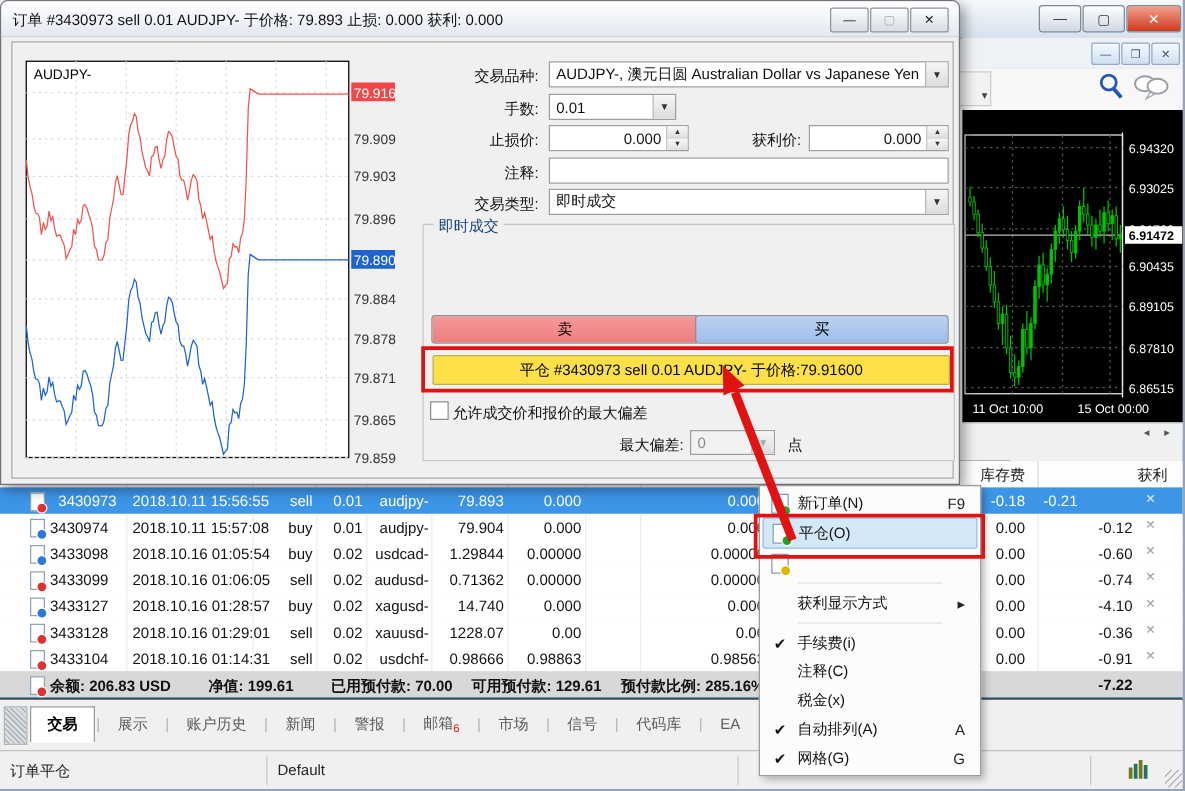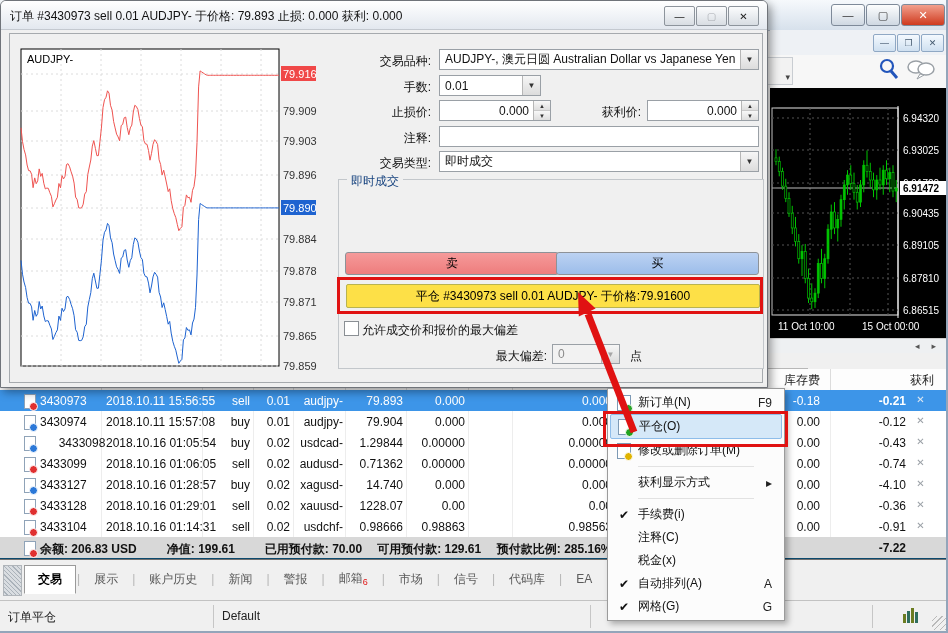--- a/index.html
+++ b/index.html
@@ -266,30 +266,30 @@
         <div class="colline" style="left: 622px; background: rgb(220, 220, 220);"></div>
         <div class="colline" style="left: 830px; background: rgb(220, 220, 220);"></div>
         <div class="hcell" style="left: 774px; width: 46px; text-align: right;">库存费</div>
         <div class="hcell" style="left: 894px; width: 40px; text-align: right;">获利</div>
       </div>
     <div id="tbody">
         <div class="trow sel" style="top: 21px;">
           <div class="doc-ico">
             <i style="background: rgb(224, 48, 48);"></i>
           </div>
-          <div class="cell" style="left: 40px; width: 60px;">3430973</div>
+          <div class="cell" style="left: 40px; width: 60px; text-align: center;">3430973</div>
           <div class="cell" style="left: 106px; width: 120px;">2018.10.11 15:56:55</div>
           <div class="cell r" style="left: 206px; width: 44px;">sell</div>
           <div class="cell r" style="left: 256px; width: 34px;">0.01</div>
           <div class="cell r" style="left: 291px; width: 52px;">audjpy-</div>
           <div class="cell r" style="left: 347px; width: 56px;">79.893</div>
           <div class="cell r" style="left: 409px; width: 56px;">0.000</div>
           <div class="cell r" style="left: 554px; width: 58px;">0.000</div>
           <div class="cell r" style="left: 776px; width: 44px;">-0.18</div>
-          <div class="cell r" style="left: 860px; width: 46px; font-weight: bold;">-0.21</div>
+          <div class="cell r" style="left: 816px; width: 46px;">-0.21</div>
           <div class="rowx" style="color: rgb(223, 232, 242);">✕</div>
         </div>
         <div class="trow" style="top: 42px;">
           <div class="colline" style="left: 101px;"></div>
           <div class="colline" style="left: 202px;"></div>
           <div class="colline" style="left: 253px;"></div>
           <div class="colline" style="left: 293px;"></div>
           <div class="colline" style="left: 345px;"></div>
           <div class="colline" style="left: 406px;"></div>
           <div class="colline" style="left: 468px;"></div>
@@ -318,30 +318,30 @@
           <div class="colline" style="left: 293px;"></div>
           <div class="colline" style="left: 345px;"></div>
           <div class="colline" style="left: 406px;"></div>
           <div class="colline" style="left: 468px;"></div>
           <div class="colline" style="left: 512px;"></div>
           <div class="colline" style="left: 622px;"></div>
           <div class="colline" style="left: 830px;"></div>
           <div class="doc-ico">
             <i style="background: rgb(43, 120, 216);"></i>
           </div>
-          <div class="cell" style="left: 52px; width: 60px; text-align: center;">3433098</div>
+          <div class="cell" style="left: 40px; width: 60px;">3433098</div>
           <div class="cell" style="left: 106px; width: 120px;">2018.10.16 01:05:54</div>
           <div class="cell r" style="left: 206px; width: 44px;">buy</div>
           <div class="cell r" style="left: 256px; width: 34px;">0.02</div>
           <div class="cell r" style="left: 291px; width: 52px;">usdcad-</div>
           <div class="cell r" style="left: 347px; width: 56px;">1.29844</div>
           <div class="cell r" style="left: 409px; width: 56px;">0.00000</div>
           <div class="cell r" style="left: 554px; width: 58px;">0.00000</div>
           <div class="cell r" style="left: 776px; width: 44px;">0.00</div>
-          <div class="cell r" style="left: 860px; width: 46px;">-0.43</div>
+          <div class="cell r" style="left: 860px; width: 46px;">-0.60</div>
           <div class="rowx">✕</div>
         </div>
         <div class="trow" style="top: 84px;">
           <div class="colline" style="left: 101px;"></div>
           <div class="colline" style="left: 202px;"></div>
           <div class="colline" style="left: 253px;"></div>
           <div class="colline" style="left: 293px;"></div>
           <div class="colline" style="left: 345px;"></div>
           <div class="colline" style="left: 406px;"></div>
           <div class="colline" style="left: 468px;"></div>
@@ -618,21 +618,20 @@
           </div>
         </div>
         <div class="lbl">平仓(O)</div>
       </div>
       <div class="mitem">
         <div class="gut">
           <div class="micon">
             <i style="background: rgb(224, 180, 0);"></i>
           </div>
         </div>
-        <div class="lbl">修改或删除订单(M)</div>
       </div>
       <div class="msep"></div>
       <div class="mitem">
         <div class="gut"></div>
         <div class="lbl">获利显示方式</div>
         <div class="sc">▸</div>
       </div>
       <div class="msep"></div>
       <div class="mitem">
         <div class="gut">✔</div>

